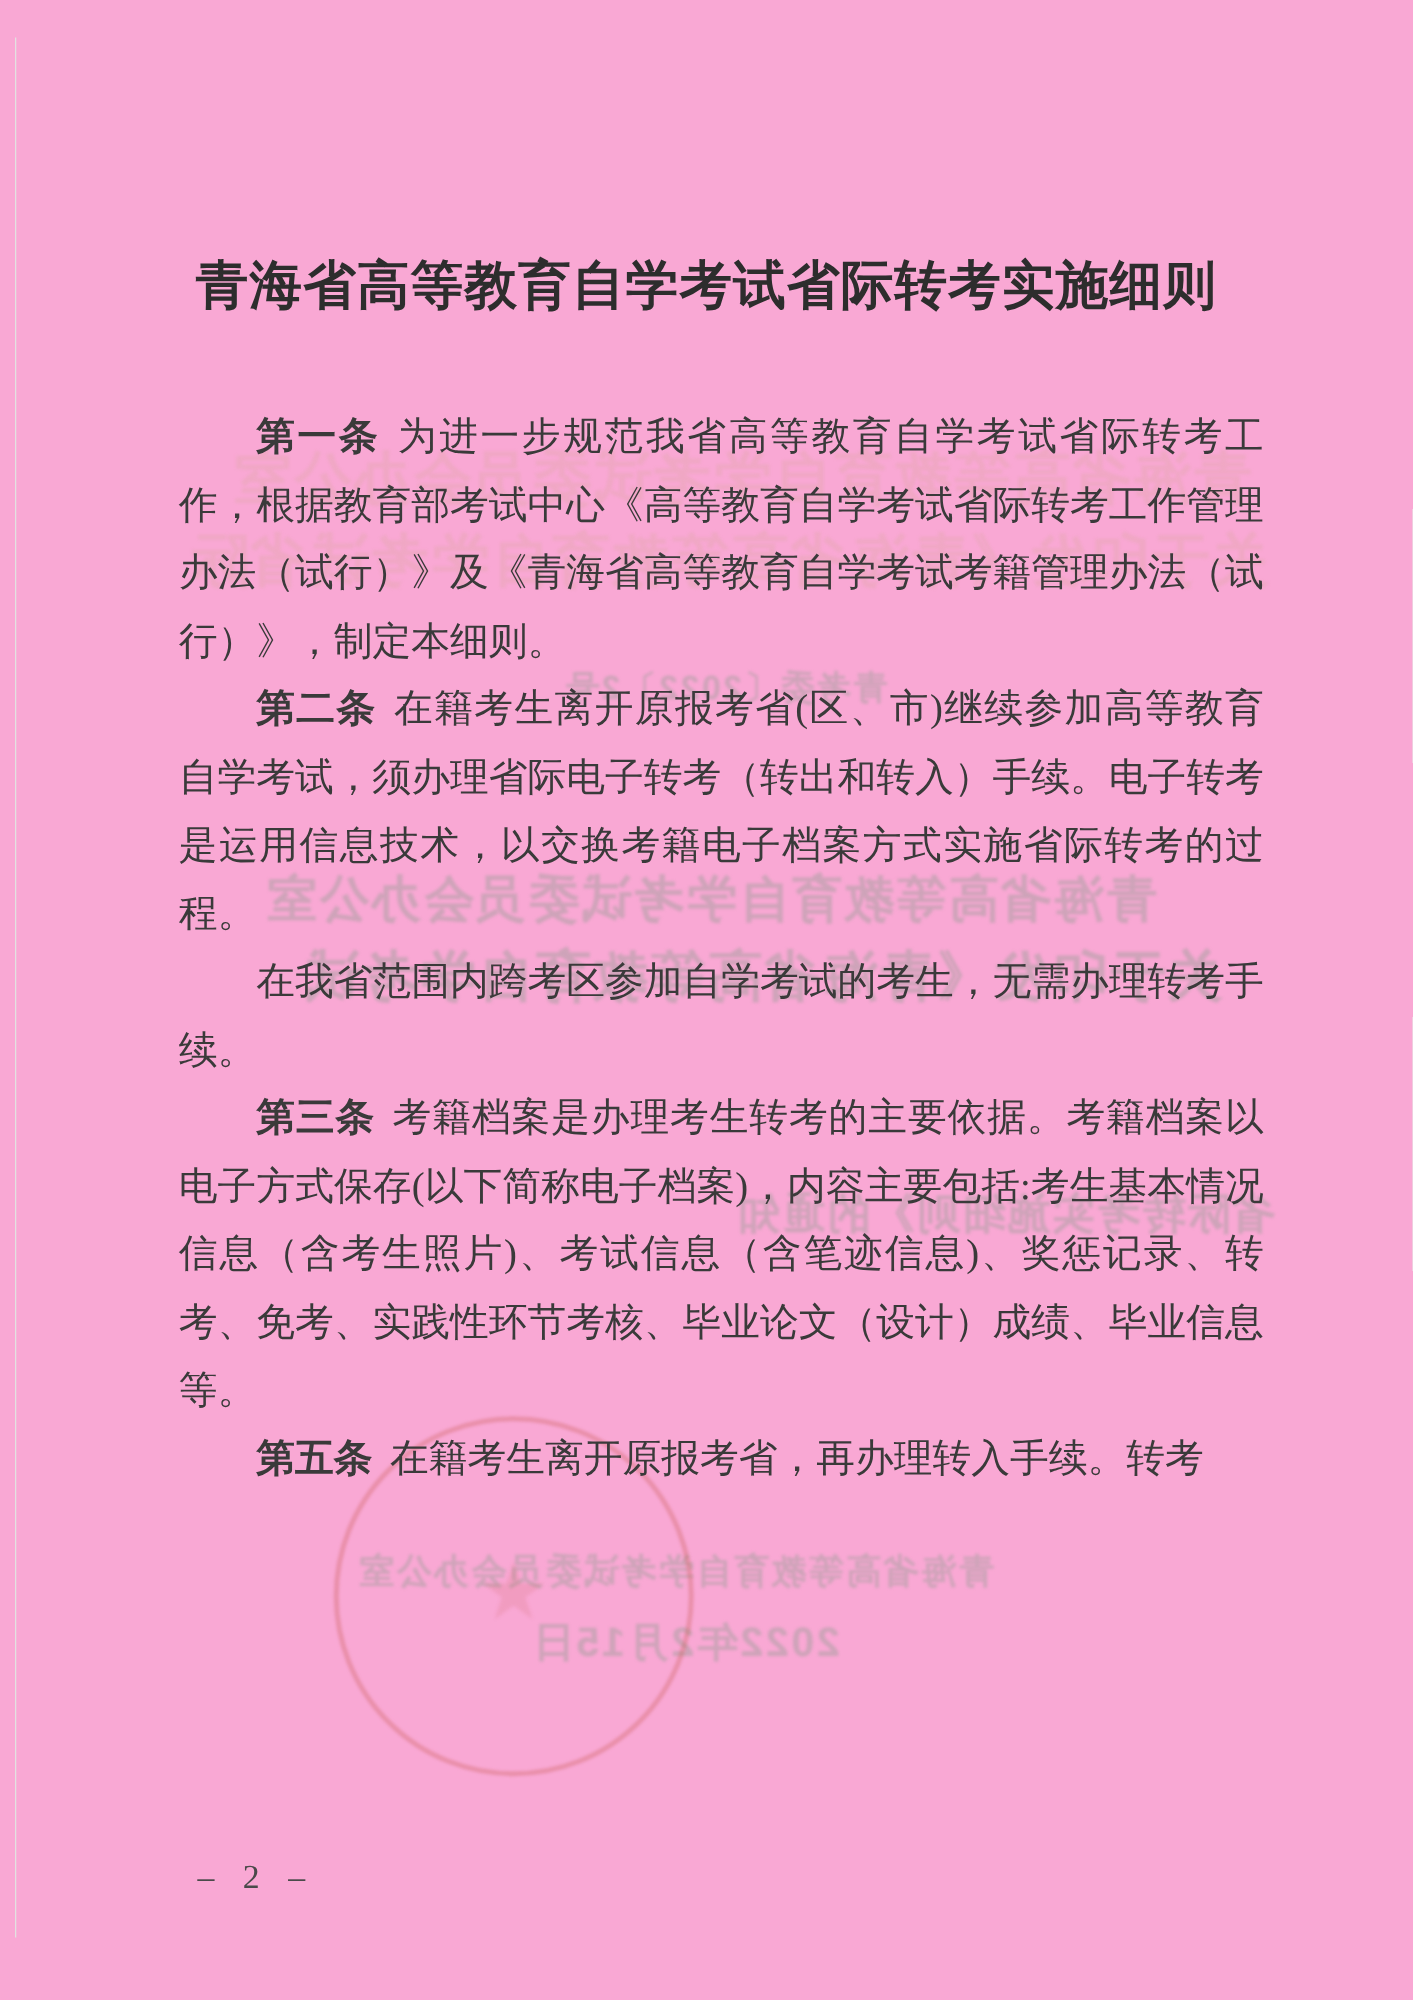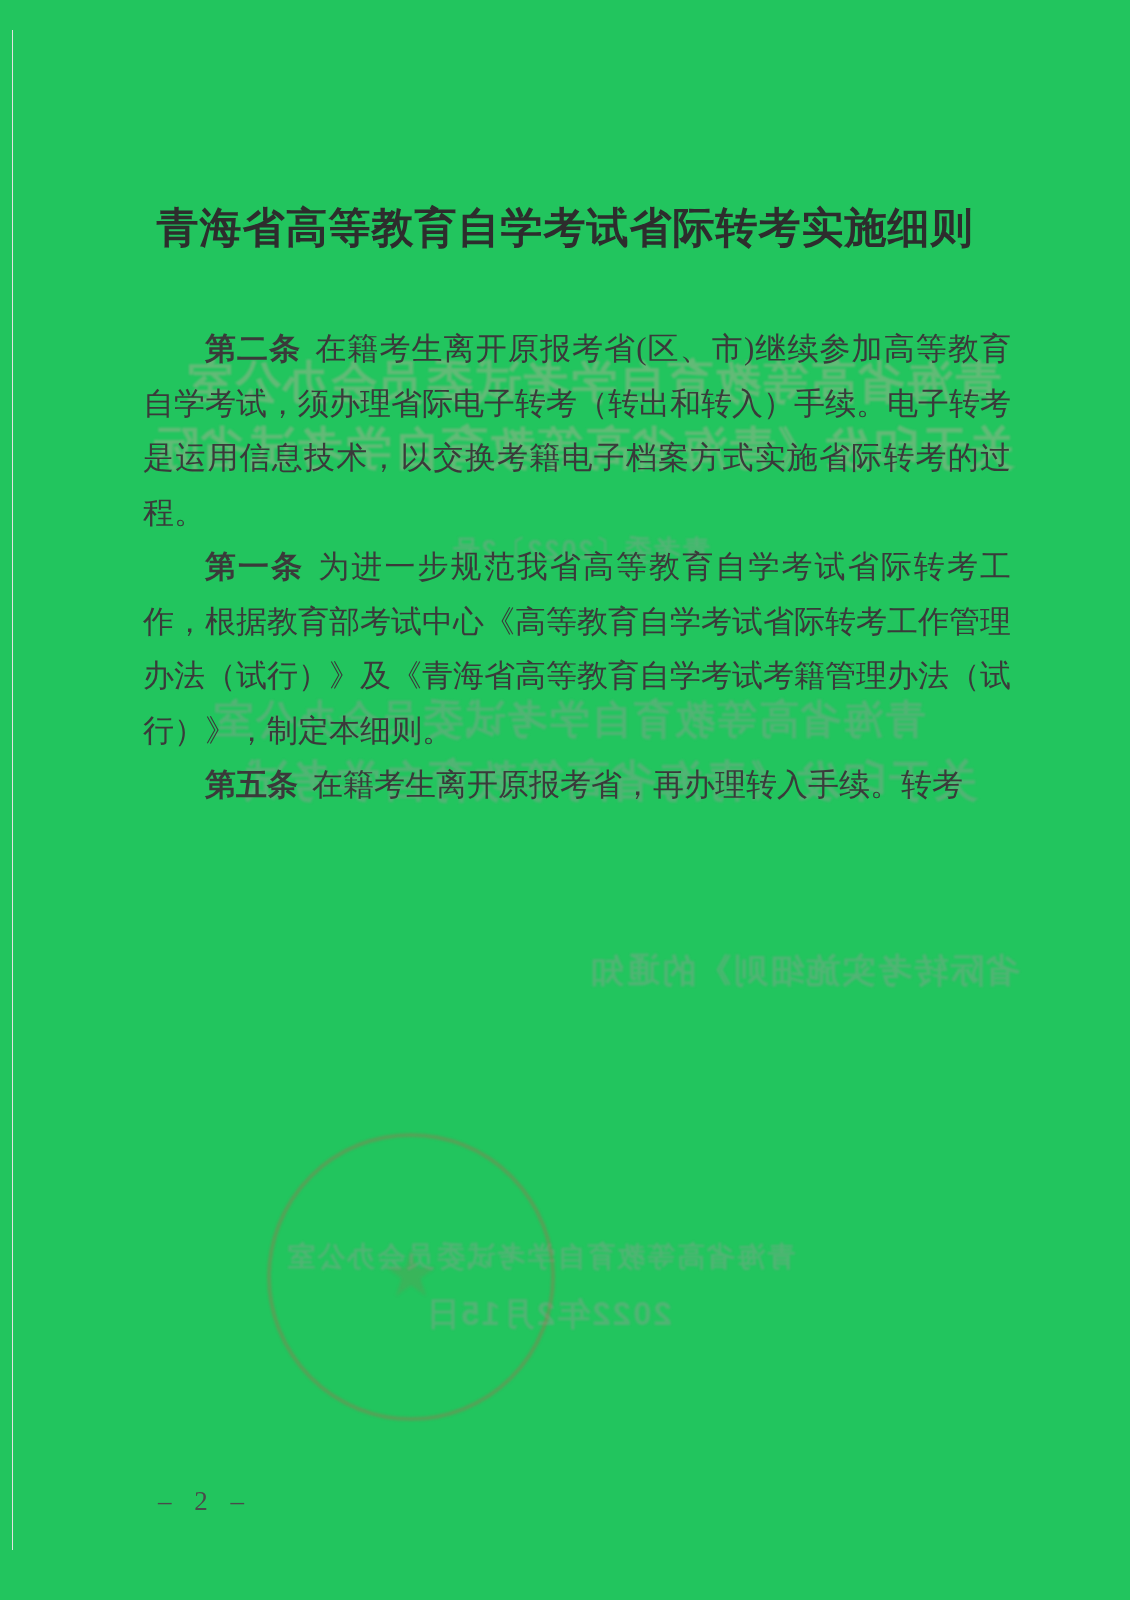--- a/index.html
+++ b/index.html
@@ -5,21 +5,21 @@
   html, body {
     margin: 0;
     padding: 0;
     background: #e8e8e8;
   }
   .page {
     position: relative;
     width: 1130px;
     height: 1600px;
     margin: 0 auto;
-    background: #22c55e;
+    background: #f9a8d4;
     overflow: hidden;
     font-family: "Liberation Serif", "DejaVu Serif", serif;
     color: #3a3a3a;
   }
   
   .scan-edge {
     position: absolute;
     left: 12px;
     top: 30px;
     width: 1px;
@@ -132,20 +132,22 @@
   <div class="bleed gray bleed-7">青海省高等教育自学考试委员会办公室</div>
   <div class="bleed gray bleed-8">2022年2月15日</div>
 
   <div class="seal-ring">
     <span class="seal-star">★</span>
   </div>
 
   <h1 class="doc-title">青海省高等教育自学考试省际转考实施细则</h1>
 
   <div class="doc-body">
+    <p><span class="lead">第一条</span><span>为进一步规范我省高等教育自学考试省际转考工作，根据教育部考试中心《高等教育自学考试省际转考工作管理办法（试行）》及《青海省高等教育自学考试考籍管理办法（试行）》，制定本细则。</span></p>
     <p><span class="lead">第二条</span><span>在籍考生离开原报考省(区、市)继续参加高等教育自学考试，须办理省际电子转考（转出和转入）手续。电子转考是运用信息技术，以交换考籍电子档案方式实施省际转考的过程。</span></p>
-    <p><span class="lead">第一条</span><span>为进一步规范我省高等教育自学考试省际转考工作，根据教育部考试中心《高等教育自学考试省际转考工作管理办法（试行）》及《青海省高等教育自学考试考籍管理办法（试行）》，制定本细则。</span></p>
+    <p><span class="lead"></span><span>在我省范围内跨考区参加自学考试的考生，无需办理转考手续。</span></p>
+    <p><span class="lead">第三条</span><span>考籍档案是办理考生转考的主要依据。考籍档案以电子方式保存(以下简称电子档案)，内容主要包括:考生基本情况信息（含考生照片)、考试信息（含笔迹信息)、奖惩记录、转考、免考、实践性环节考核、毕业论文（设计）成绩、毕业信息等。</span></p>
     <p><span class="lead">第五条</span><span>在籍考生离开原报考省，再办理转入手续。转考</span></p>
   </div>
 
   <div class="page-number">– 2 –</div>
 
 </div>
 
 </body></html>

